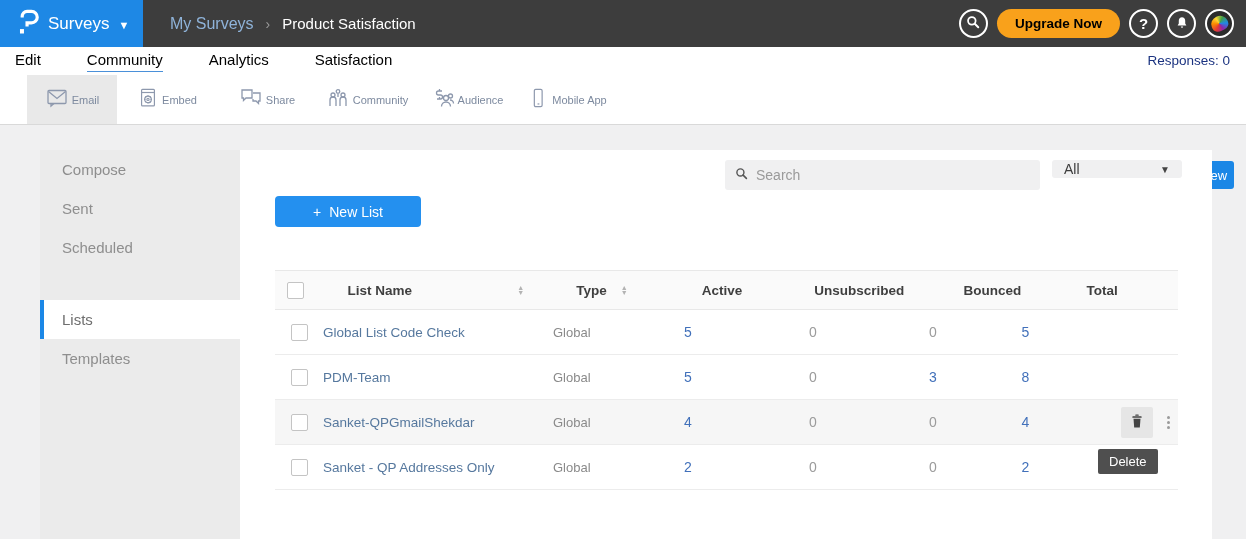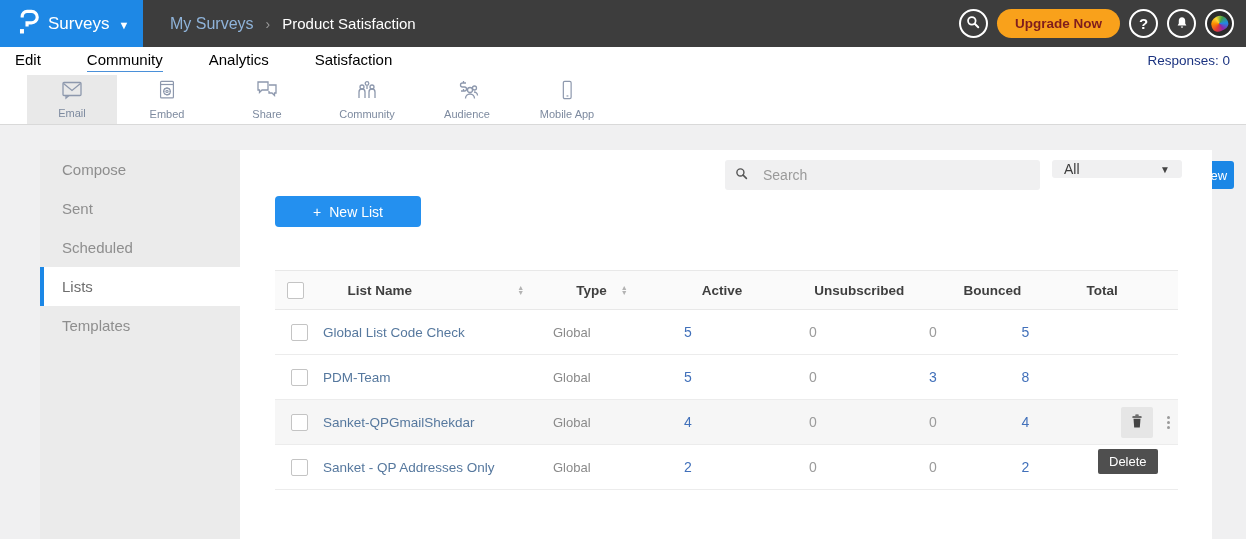--- a/index.html
+++ b/index.html
@@ -14,63 +14,63 @@
   .logo-block .caret { color:#fff; font-size:11px; margin-top:2px; }
   .breadcrumb { position:absolute; left:170px; top:0; height:47px; display:flex; align-items:center; gap:12px; }
   .bc-parent { color:#8fb3d9; font-size:16px; cursor:pointer; }
   .bc-sep { color:#9a9a9a; font-size:14px; }
   .bc-current { color:#ffffff; font-size:15px; }
   .topbar-right { position:absolute; right:12px; top:0; height:47px; display:flex; align-items:center; gap:9px; }
   .circle-btn { width:29px; height:29px; border:2px solid #fff; border-radius:50%;
     display:flex; align-items:center; justify-content:center; color:#fff; cursor:pointer;
     font-size:15px; font-weight:bold; background:transparent; }
   .upgrade-btn { height:29px; padding:0 18px; background:#f9a11b; border-radius:15px; border:none;
-    color:#7f1d1d; font-weight:bold; font-size:13.5px; display:flex; align-items:center; cursor:pointer; }
+    color:#000000; font-weight:bold; font-size:13.5px; display:flex; align-items:center; cursor:pointer; }
   .avatar { width:29px; height:29px; border:2px solid #fff; border-radius:50%; background:#2b2b2b;
     display:flex; align-items:center; justify-content:center; cursor:pointer; overflow:hidden; }
   .avatar .swirl { width:17px; height:15px; border-radius:50% 50% 40% 40%;
     background:conic-gradient(from 230deg, #e53935, #fb8c00, #fdd835, #43a047, #1e88e5, #8e24aa, #e53935);
     transform:rotate(-25deg); }
 
   
   .nav-row { position:absolute; left:0; top:47px; width:1246px; height:28px; background:#fff; }
   .nav-tabs { position:absolute; left:15px; top:0; height:28px; display:flex; gap:46px; align-items:center; }
   .nav-tab { color:#000000; font-size:15px; cursor:pointer; padding-bottom:3px; border-bottom:1px solid transparent; }
   .nav-tab.active { border-bottom:1px solid #4a90d9; }
   .responses { position:absolute; right:16px; top:6px; color:#1b3380; font-size:13.5px; }
 
   
   .toolbar { position:absolute; left:0; top:75px; width:1246px; height:50px; background:#fff;
     border-bottom:1px solid #d9d9d9; }
   .tool-tabs { position:absolute; left:27px; top:0; height:49px; display:flex; }
-  .tool-tab { width:100px; height:49px; display:flex; flex-direction:column; align-items:center;
+  .tool-tab { width:100px; height:49px; display:flex; align-items:center;
     justify-content:center; gap:3px; cursor:pointer; }
   .tool-tab.active { background:#e9e9e9; width:90px; }
   .tool-tab .lbl { font-size:11px; color:#7d8a9f; }
   .tool-tab svg { stroke:#8d98ad; fill:none; stroke-width:1.3; }
   .url-wrap { position:absolute; left:860px; top:85px; width:280px; height:30px; border:1px solid #ccc;
     border-radius:3px; background:#fff; display:flex; overflow:hidden; }
   .url-input { flex:1; border:none; outline:none; font-size:13px; color:#555; padding:0 6px 0 10px;
     font-family:"Liberation Sans", sans-serif; white-space:nowrap; overflow:hidden; }
   .url-edit { width:36px; background:#e7e7e7; border:none; border-left:1px solid #d5d5d5; cursor:pointer;
     color:#555; font-size:14px; }
   .preview-btn { position:absolute; left:1152px; top:86px; width:82px; height:28px; background:#1b87e6;
     border:none; border-radius:3px; color:#fff; font-size:13px; display:flex; align-items:center;
     justify-content:center; gap:6px; cursor:pointer; }
 
   
   .sidebar { position:absolute; left:40px; top:150px; width:200px; bottom:0; background:#ebebeb; }
   .side-item { height:39px; display:flex; align-items:center; padding-left:18px; color:#8e8e8e;
     font-size:15px; cursor:pointer; border-left:4px solid transparent; }
-  .side-item.active { background:#fff; border-left:4px solid #1b87e6; color:#6e6e6e; }
+  .side-item.active { background:#fff; border-left:4px solid #1b87e6; color:#6e6e6e;margin-top:33px; }
 
   .main { position:absolute; left:240px; top:150px; width:972px; bottom:0; background:#fff; }
 
   .search-box { position:absolute; left:485px; top:10px; width:315px; height:30px; background:#f0f0f1;
-    border-radius:3px; display:flex; align-items:center; padding:0 10px; gap:15px; }
+    border-radius:3px; display:flex; align-items:center; padding:0 10px; gap:8px; }
   .search-box input { flex:1; background:transparent; border:none; outline:none; font-size:14px;
     color:#555; font-family:"Liberation Sans", sans-serif; }
   .search-box input::placeholder { color:#9a9a9a; }
   .filter-dd { position:absolute; left:812px; top:10px; width:130px; height:18px; background:#f0f0f1;
     border-radius:3px; display:flex; align-items:center; padding:0 12px; cursor:pointer;
     font-size:14px; color:#3c3c3c; justify-content:space-between; }
   .filter-dd .caret { font-size:10px; color:#444; }
 
   .new-list-btn { position:absolute; left:35px; top:46px; width:146px; height:31px; background:#2490ef;
     border:none; border-radius:4px; color:#fff; font-size:14px; cursor:pointer;

